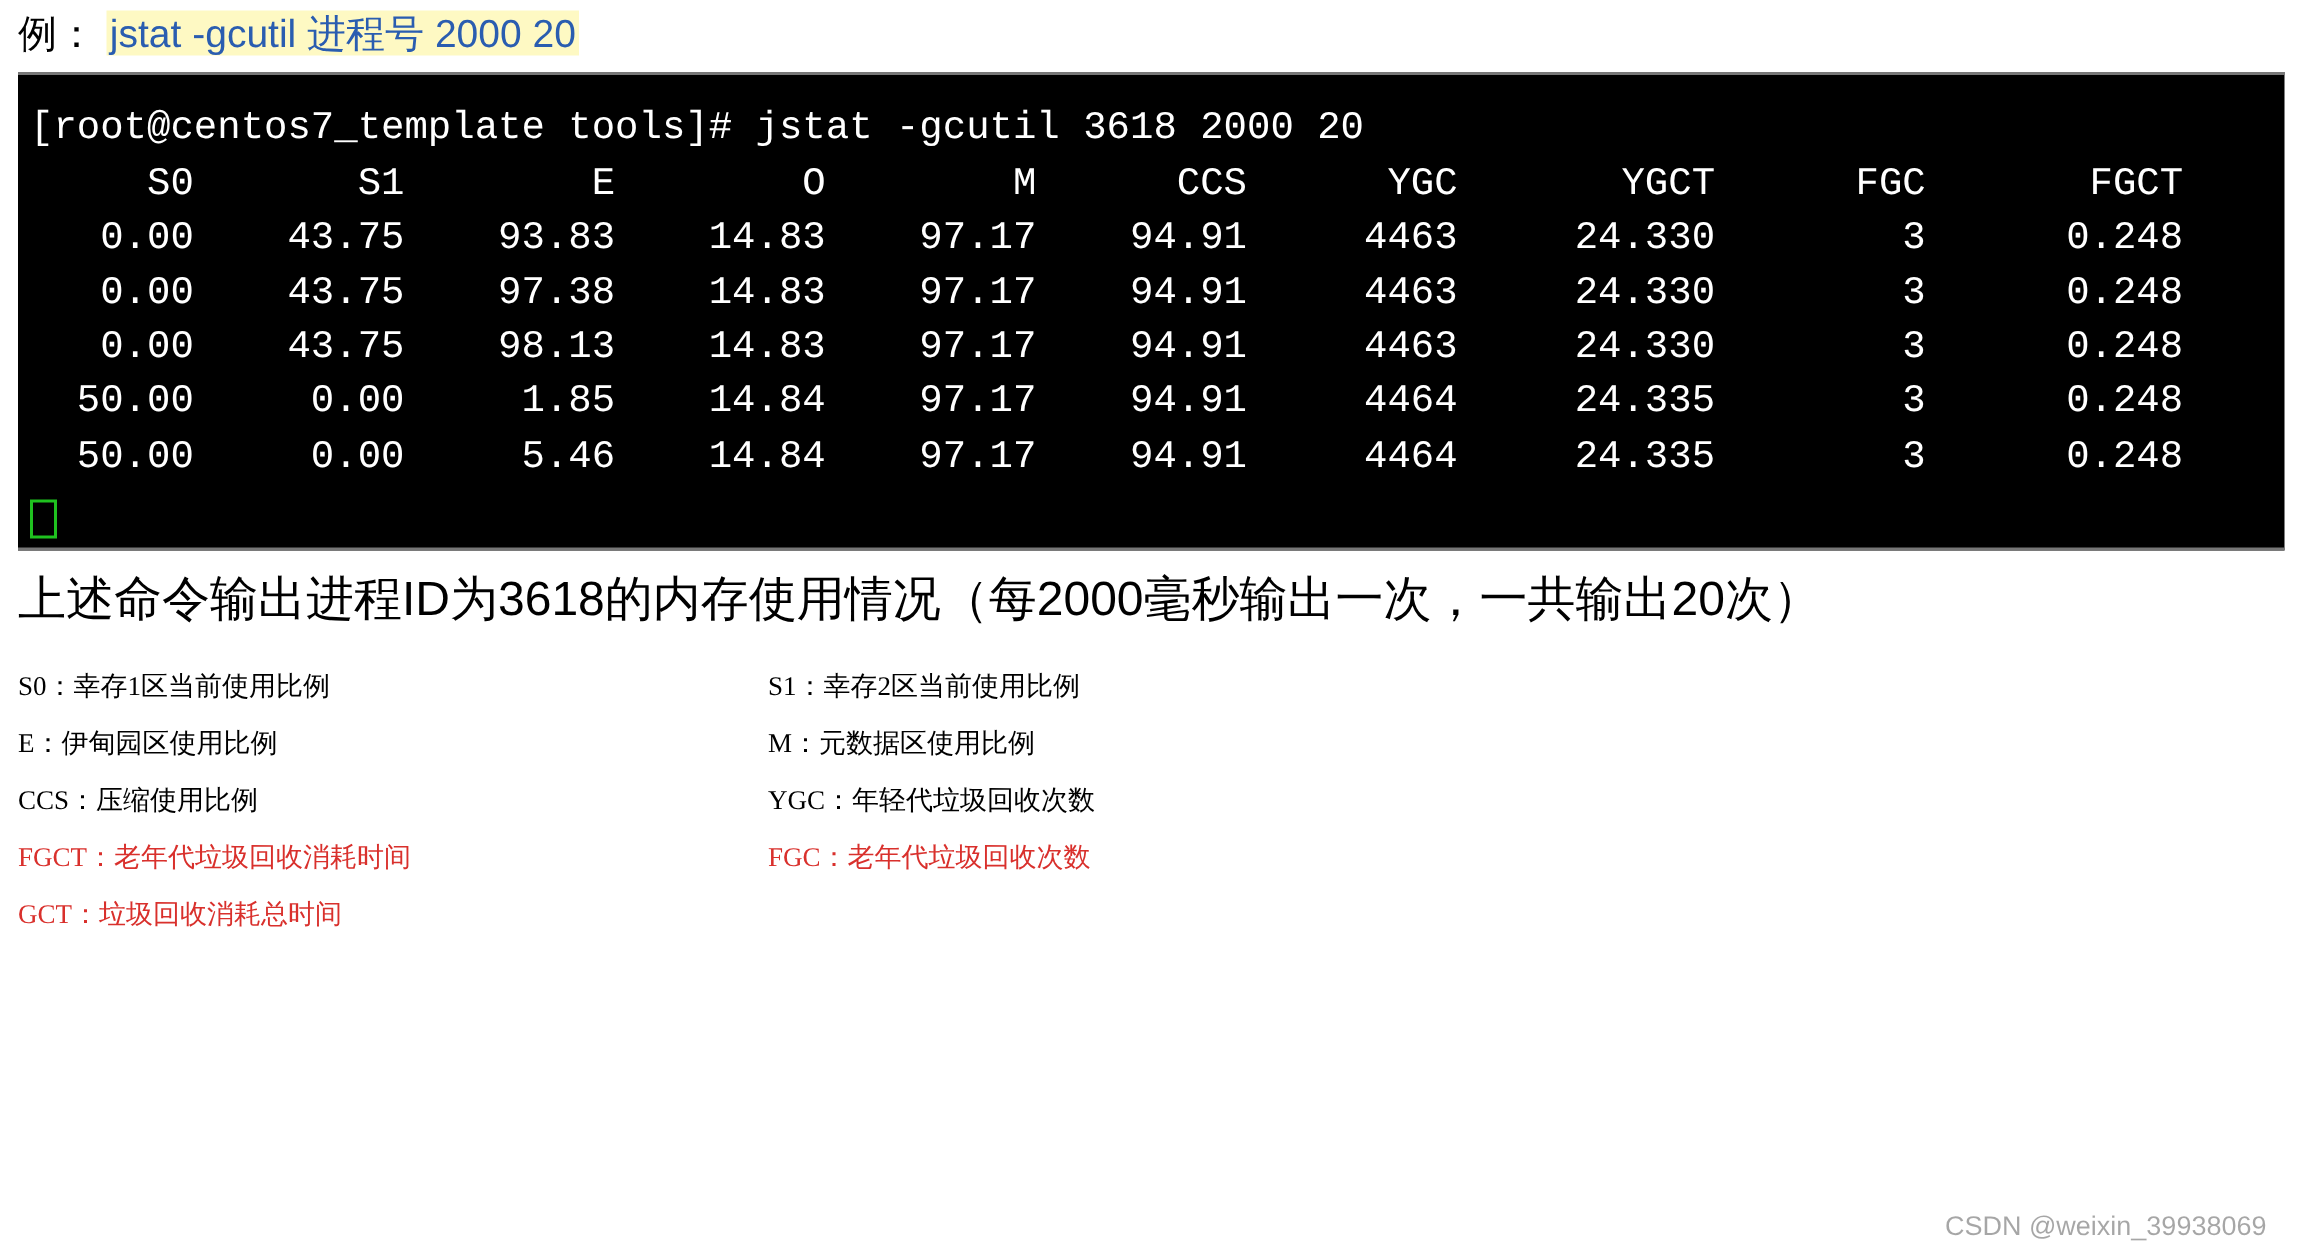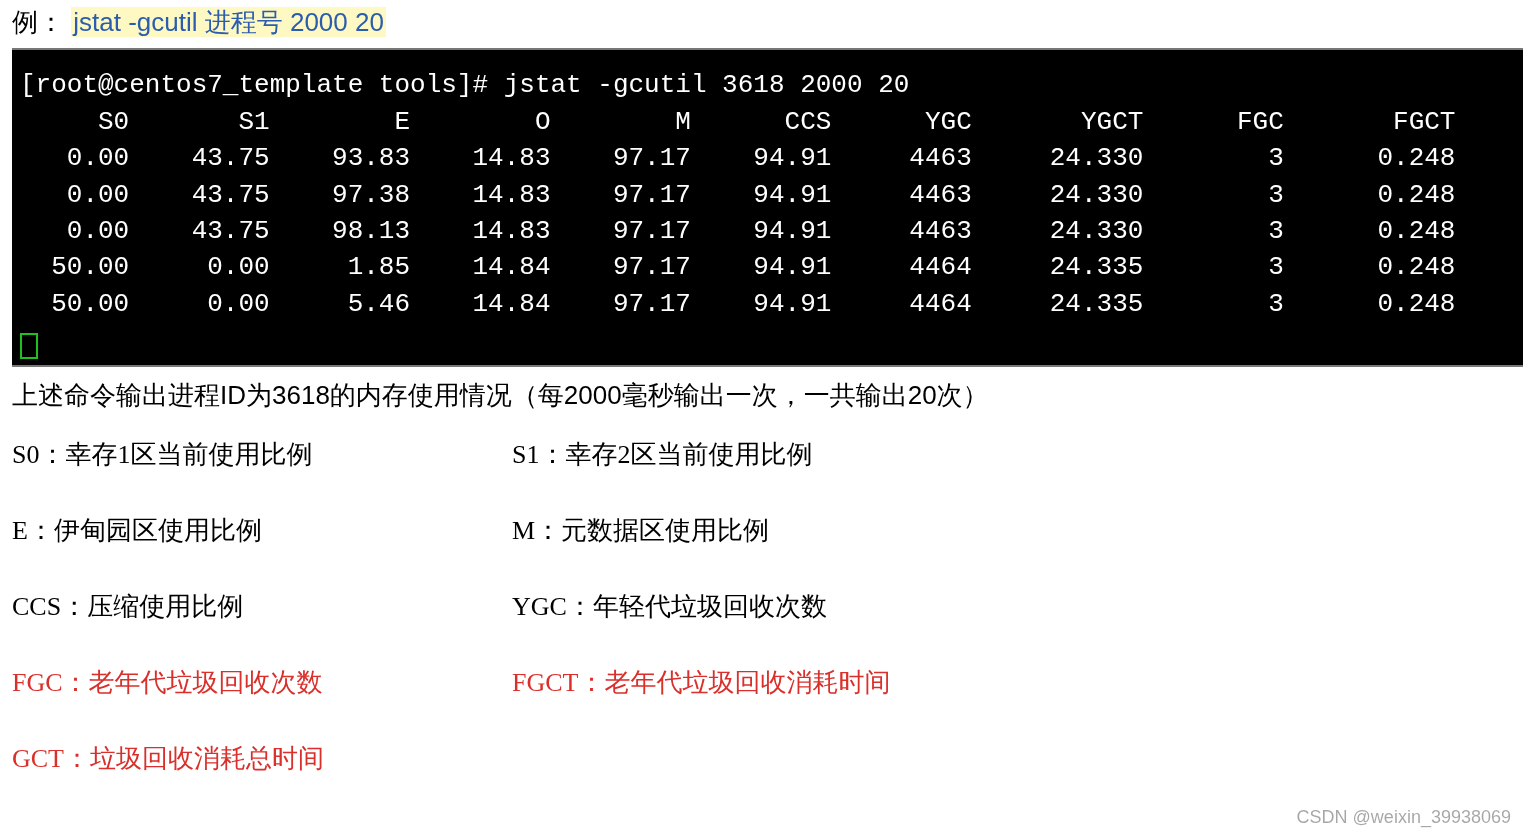--- a/index.html
+++ b/index.html
@@ -39,29 +39,29 @@
     position: relative;
   }
   .term .cursor {
     display:inline-block;
     width: 14px;
     height: 22px;
     border: 2px solid #1fc11f;
     vertical-align: bottom;
   }
   .desc {
-    font-size: 26px;
+    font-size: 32px;
     margin: 10px 0 24px 0;
     line-height: 1.4;
   }
   .legend {
     display: grid;
     grid-template-columns: 500px 1fr;
-    row-gap: 41px;
-    font-size: 26px;
+    row-gap: 14px;
+    font-size: 18px;
   }
   .serif-label { font-family: "Times New Roman", "SimSun", serif; }
   .red { color: #d9302c; }
   .wm {
     position: fixed;
     right: 24px;
     bottom: 6px;
     color: rgba(0,0,0,0.35);
     font-size: 18px;
     font-family: sans-serif;
@@ -88,19 +88,19 @@
 
   <div class="desc">上述命令输出进程ID为3618的内存使用情况（每2000毫秒输出一次，一共输出20次）</div>
 
   <div class="legend">
     <div><span class="serif-label">S0：幸存1区当前使用比例</span></div>
     <div><span class="serif-label">S1：幸存2区当前使用比例</span></div>
     <div><span class="serif-label">E：伊甸园区使用比例</span></div>
     <div><span class="serif-label">M：元数据区使用比例</span></div>
     <div><span class="serif-label">CCS：压缩使用比例</span></div>
     <div><span class="serif-label">YGC：年轻代垃圾回收次数</span></div>
+    <div class="red"><span class="serif-label">FGCT：老年代垃圾回收消耗时间</span></div>
     <div class="red"><span class="serif-label">FGC：老年代垃圾回收次数</span></div>
-    <div class="red"><span class="serif-label">FGCT：老年代垃圾回收消耗时间</span></div>
     <div class="red"><span class="serif-label">GCT：垃圾回收消耗总时间</span></div>
   </div>
 </div>
 
 <div class="wm">CSDN @weixin_39938069</div>
 
 </body></html>

